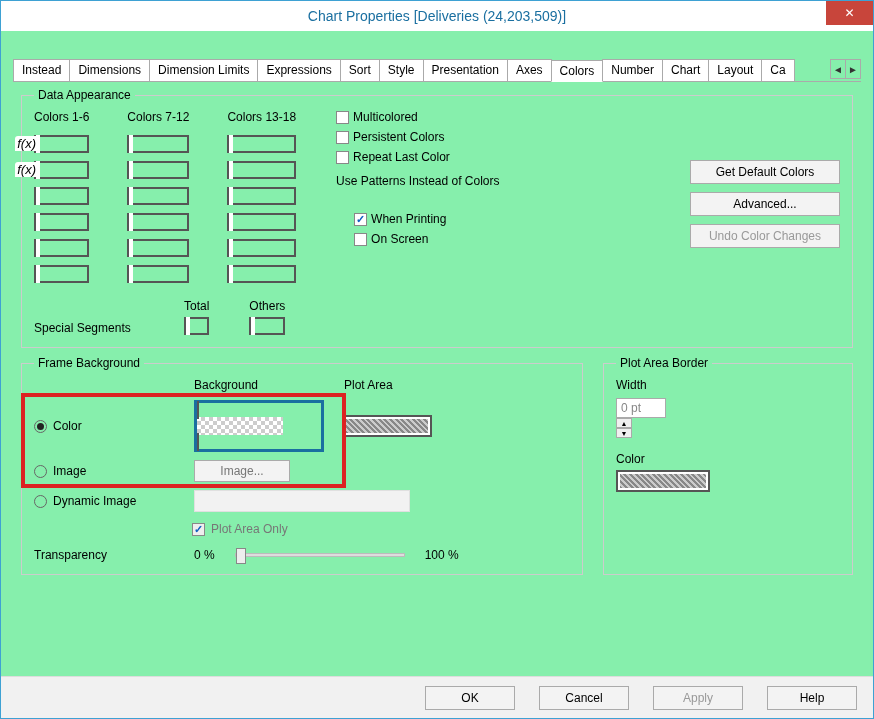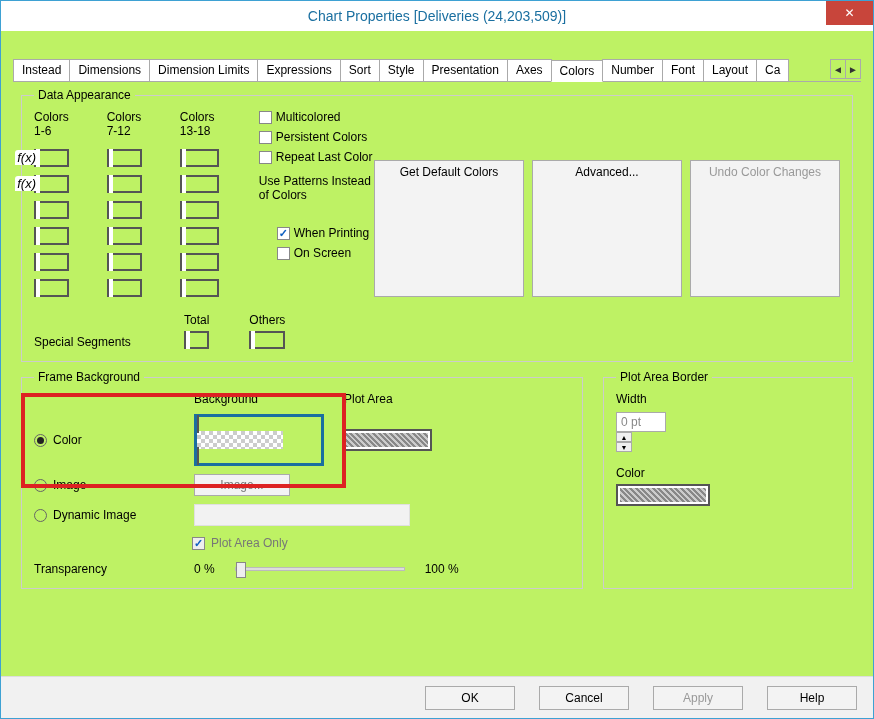--- a/index.html
+++ b/index.html
@@ -1,17 +1,17 @@
 <!DOCTYPE html>
 <html><head>
 <meta charset="utf-8">
 <style>
 * { box-sizing: border-box; font-family: "Segoe UI", Tahoma, sans-serif; font-size: 12px; }
 body { margin: 0; background: #fff; }
-.window { width: 874px; height: 719px; border: 1px solid #3ea1d3; position: relative; background: #bef264; }
+.window { width: 874px; height: 719px; border: 1px solid #3ea1d3; position: relative; background: #86efac; }
 .titlebar { height: 30px; background: #fff; display: flex; align-items: center; justify-content: center; position: relative; }
 .titlebar .title { color: #1a6fa0; font-size: 14px; }
 .close-btn { position: absolute; right: 0; top: 0; width: 47px; height: 24px; background: #c8453b; color: #fff; display: flex; align-items: center; justify-content: center; font-size: 14px; }
 .tabs { display: flex; border-bottom: 1px solid #aaa; margin: 28px 12px 0 12px; position: relative; }
 .tab { padding: 3px 8px; border: 1px solid #aaa; border-bottom: none; background: #fff; margin-right: -1px; white-space: nowrap; cursor: default; }
 .tab.active { background: #fff; border-bottom: 1px solid #fff; position: relative; top: 1px; z-index: 2; }
 .tab-arrows { margin-left: auto; display: flex; }
 .tab-arrow { width: 16px; height: 20px; border: 1px solid #aaa; display: flex; align-items: center; justify-content: center; font-size: 10px; color: #333; margin-left: -1px; }
 .content { padding: 6px 20px 12px 20px; }
 fieldset { border: 1px solid #ccc; padding: 8px 12px 12px 12px; margin: 0 0 8px 0; }
@@ -23,21 +23,21 @@
 .swatch { width: 82px; height: 20px; border: 2px solid #fff; position: relative; overflow: hidden; }
 .fx-tag { position: absolute; right: 0; bottom: 0; background: #fff; color: #000; font-size: 13px; font-style: italic; padding: 0 2px; border-top-left-radius: 3px; }
 .gradient-navy { background: linear-gradient(#0a1850, #1a3a8a, #0a1850); }
 .gray-grad { background: linear-gradient(#b8b8b8, #e8e8e8, #b8b8b8); }
 .right-options { margin-left: 40px; }
 .check-row { display: flex; align-items: center; gap: 4px; margin-bottom: 6px; }
 .check-box { width: 13px; height: 13px; border: 1px solid #888; display: inline-flex; align-items: center; justify-content: center; background: #fff; }
 .check-box.checked::after { content: "✓"; font-size: 11px; color: #1060c0; font-weight: bold; line-height: 1; }
 .sub-label { margin: 10px 0 24px 0; }
 .sub-checks { margin-left: 18px; }
-.side-buttons { display: flex; gap: 8px; margin-top: 50px; }
+.side-buttons { display: flex; flex-direction: column; gap: 8px; margin-top: 50px; }
 .btn { border: 1px solid #aaa; background: #f3f3f3; padding: 4px 8px; min-width: 150px; text-align: center; cursor: default; }
 .btn.dis { color: #999; }
 .special-row { display: flex; align-items: flex-end; gap: 40px; margin-top: 8px; }
 .special-row .lbl { width: 110px; }
 .segment-col { display: flex; flex-direction: column; gap: 4px; margin-top: 8px; }
 .fb-row { display: flex; gap: 20px; }
 fieldset.fb { flex: 1; position: relative; }
 .red-highlight { position: absolute; border: 4px solid #d22; left: 20px; top: 392px; width: 325px; height: 95px; pointer-events: none; }
 .radio-grid { display: grid; grid-template-columns: 140px 130px 130px; gap: 8px 20px; align-items: center; }
 .radio-row { display: flex; align-items: center; gap: 6px; }
@@ -87,21 +87,21 @@
       <div class="tab">Instead</div>
       <div class="tab">Dimensions</div>
       <div class="tab">Dimension Limits</div>
       <div class="tab">Expressions</div>
       <div class="tab">Sort</div>
       <div class="tab">Style</div>
       <div class="tab">Presentation</div>
       <div class="tab">Axes</div>
       <div class="tab active">Colors</div>
       <div class="tab">Number</div>
-      <div class="tab">Font</div>
+      <div class="tab">Chart</div>
       <div class="tab">Layout</div>
       <div class="tab">Ca</div>
       <div class="tab-arrows">
         <div class="tab-arrow">◄</div>
         <div class="tab-arrow">►</div>
       </div>
     </div>
 
   <div class="content">
 

